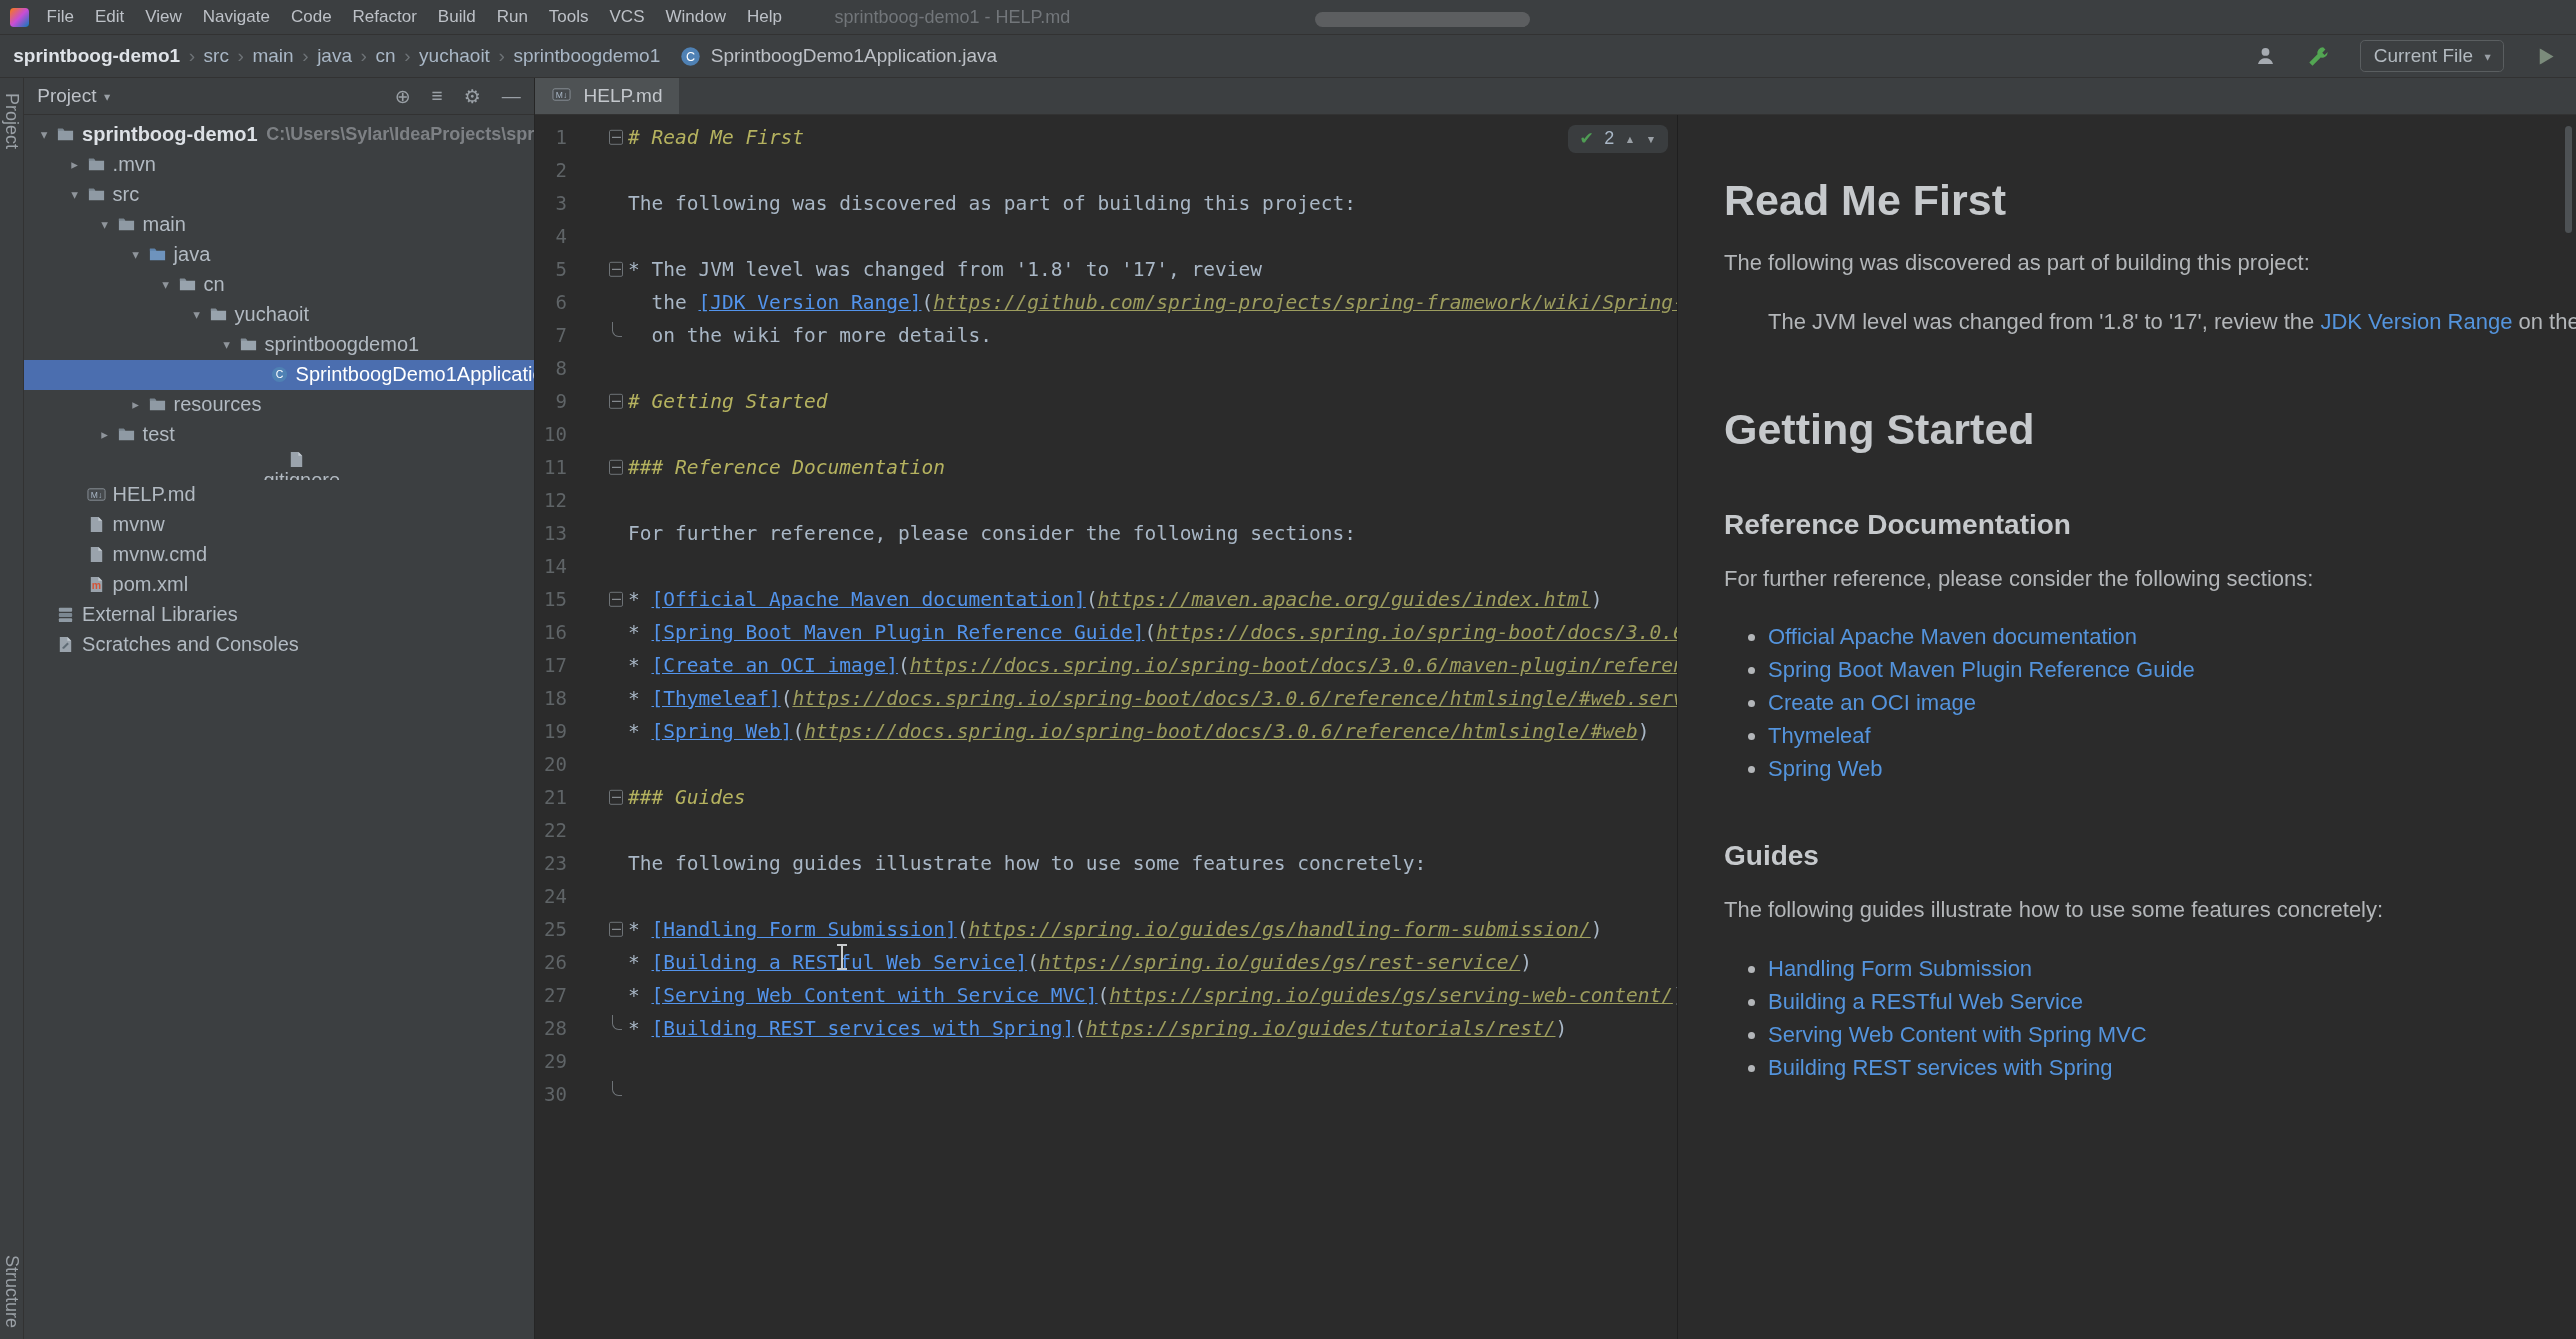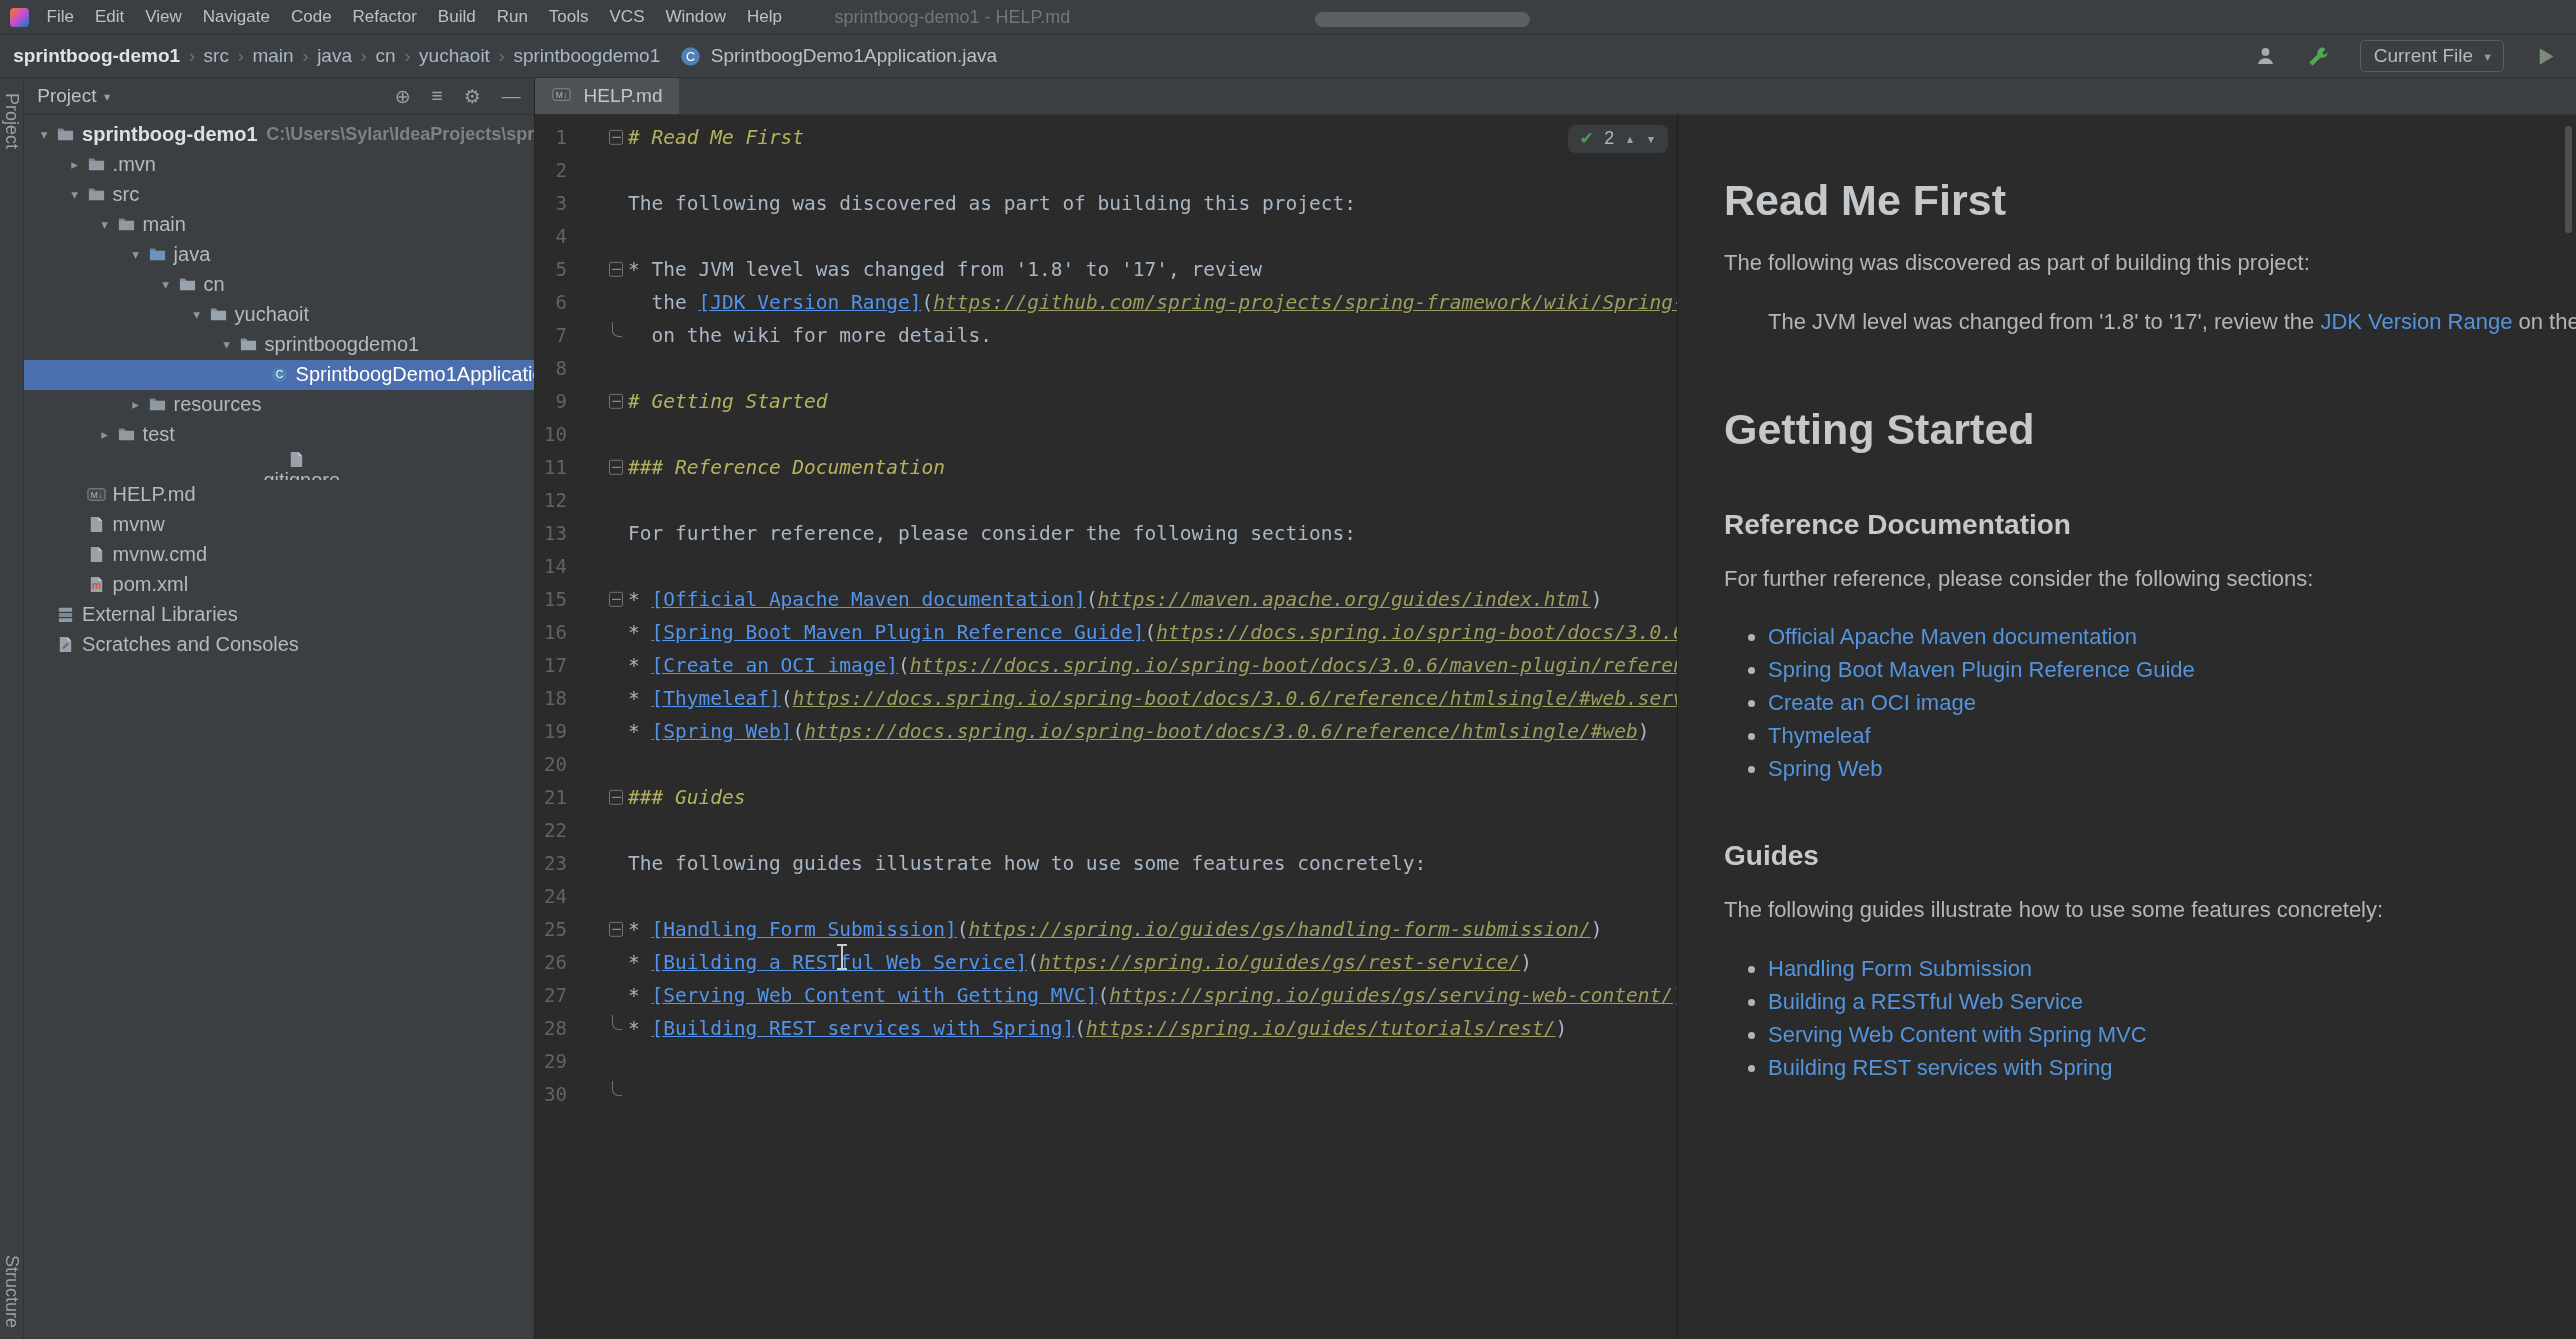--- a/index.html
+++ b/index.html
@@ -531,21 +531,21 @@
                 <span class="codeln"><span class="st">* </span><span class="sl">[Handling Form Submission]</span><span class="sd">(</span><span class="su">https://spring.io/guides/gs/handling-form-submission/</span><span class="sd">)</span></span>
               </div>
               <div class="line">
                 <span class="ln">26</span>
                 <span class="foldcol"></span>
                 <span class="codeln"><span class="st">* </span><span class="sl">[Building a RESTful Web Service]</span><span class="sd">(</span><span class="su">https://spring.io/guides/gs/rest-service/</span><span class="sd">)</span></span>
               </div>
               <div class="line">
                 <span class="ln">27</span>
                 <span class="foldcol"></span>
-                <span class="codeln"><span class="st">* </span><span class="sl">[Serving Web Content with Getting MVC]</span><span class="sd">(</span><span class="su">https://spring.io/guides/gs/serving-web-content/</span><span class="sd">)</span></span>
+                <span class="codeln"><span class="st">* </span><span class="sl">[Serving Web Content with Service MVC]</span><span class="sd">(</span><span class="su">https://spring.io/guides/gs/serving-web-content/</span><span class="sd">)</span></span>
               </div>
               <div class="line">
                 <span class="ln">28</span>
                 <span class="foldcol">
                   <span class="fold-end"></span>
                 </span>
                 <span class="codeln"><span class="st">* </span><span class="sl">[Building REST services with Spring]</span><span class="sd">(</span><span class="su">https://spring.io/guides/tutorials/rest/</span><span class="sd">)</span></span>
               </div>
               <div class="line">
                 <span class="ln">29</span>

